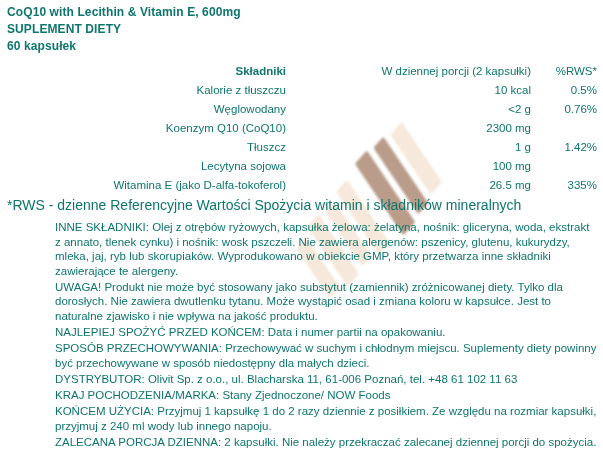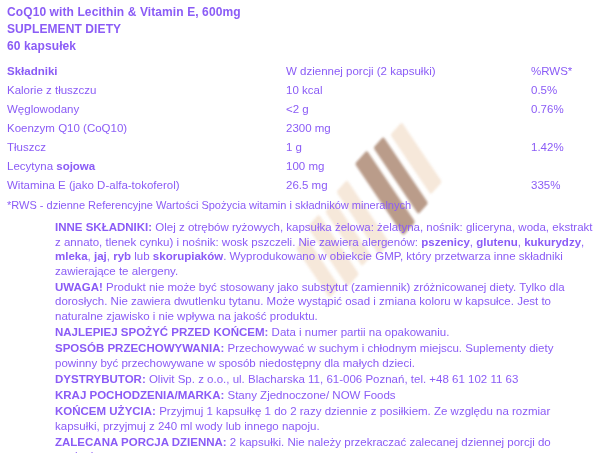--- a/index.html
+++ b/index.html
@@ -1,37 +1,37 @@
 <!DOCTYPE html>
 <html><head>
 <meta charset="utf-8">
 <style>
   html,body{margin:0;padding:0;background:#fff;}
   .page{
     position:relative;
     width:603px;height:453px;
     background:#ffffff;
     font-family:"Liberation Sans", sans-serif;
-    color:#8b5cf6;
+    color:#0f766e;
     overflow:hidden;
     box-sizing:border-box;
     padding:4px 6px 0 7px;
   }
   .content{position:relative;z-index:1;}
   .hdr{font-weight:bold;font-size:12px;line-height:17px;letter-spacing:.1px;}
-  .facts{margin-top:6px;font-size:11.5px;}
+  .facts{margin-top:6px;font-size:11.5px;text-align:right;}
   .frow{
     display:grid;
     grid-template-columns:279px 245px 1fr;
     height:19px;
     align-items:center;
   }
   .fhead .c1{font-weight:bold;}
-  .b{font-weight:bold;}
-  .footnote{font-size:11px;margin-top:4px;line-height:15px;}
+  .b{font-weight:normal;}
+  .footnote{font-size:14px;margin-top:4px;line-height:15px;}
   .sections{margin-top:7px;margin-left:48px;}
   .sections p{
     margin:0 0 1.5px 0;
     font-size:11.5px;
     line-height:14.6px;
   }
   
   .watermark{
     position:absolute;
     left:242px;top:88px;

